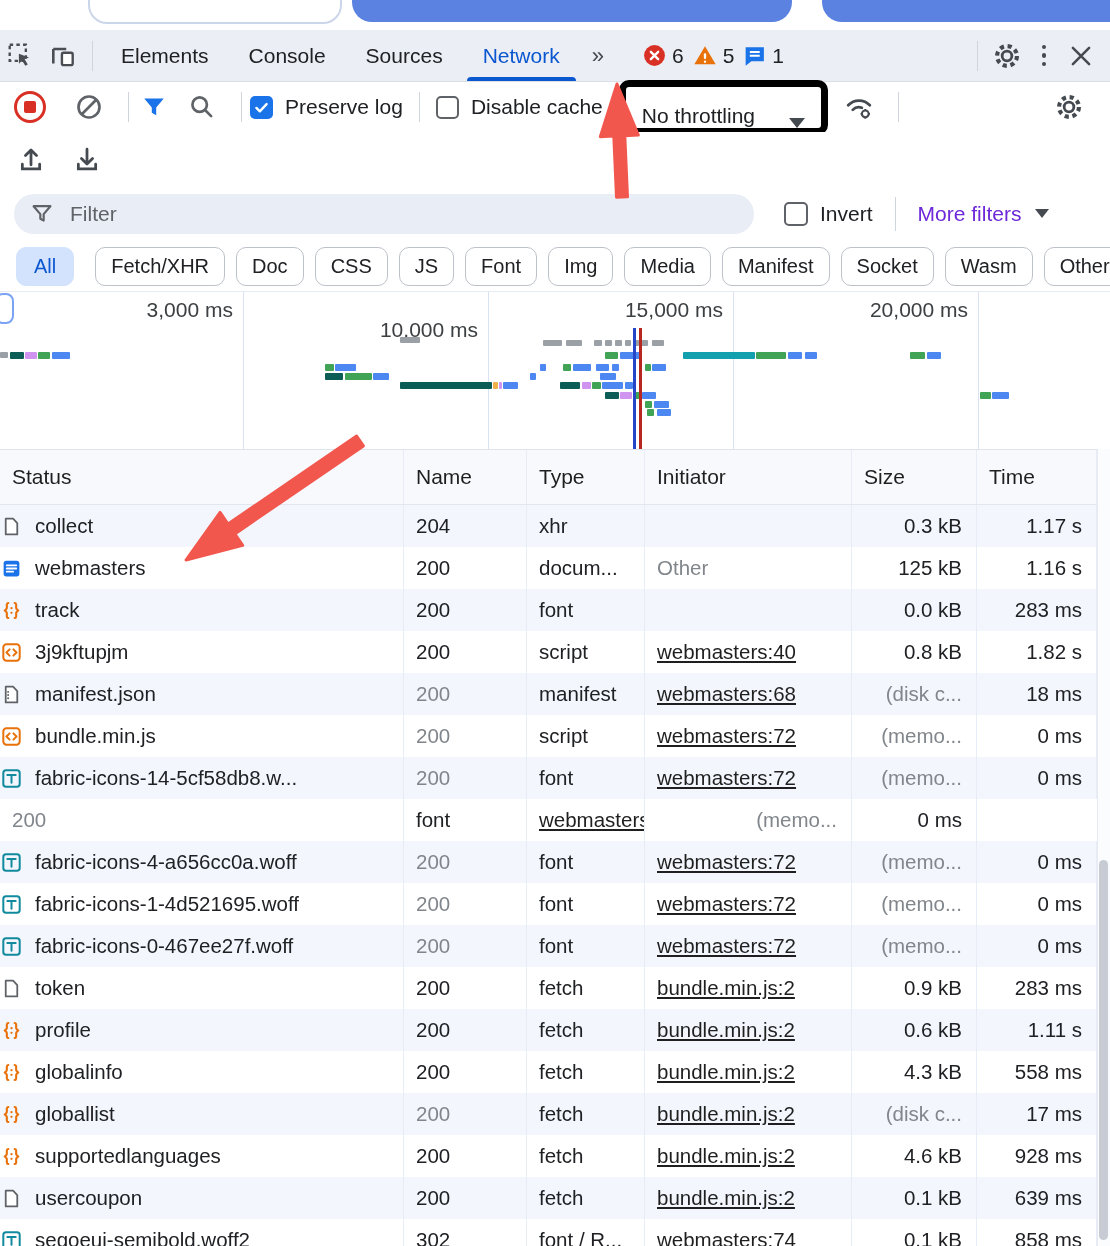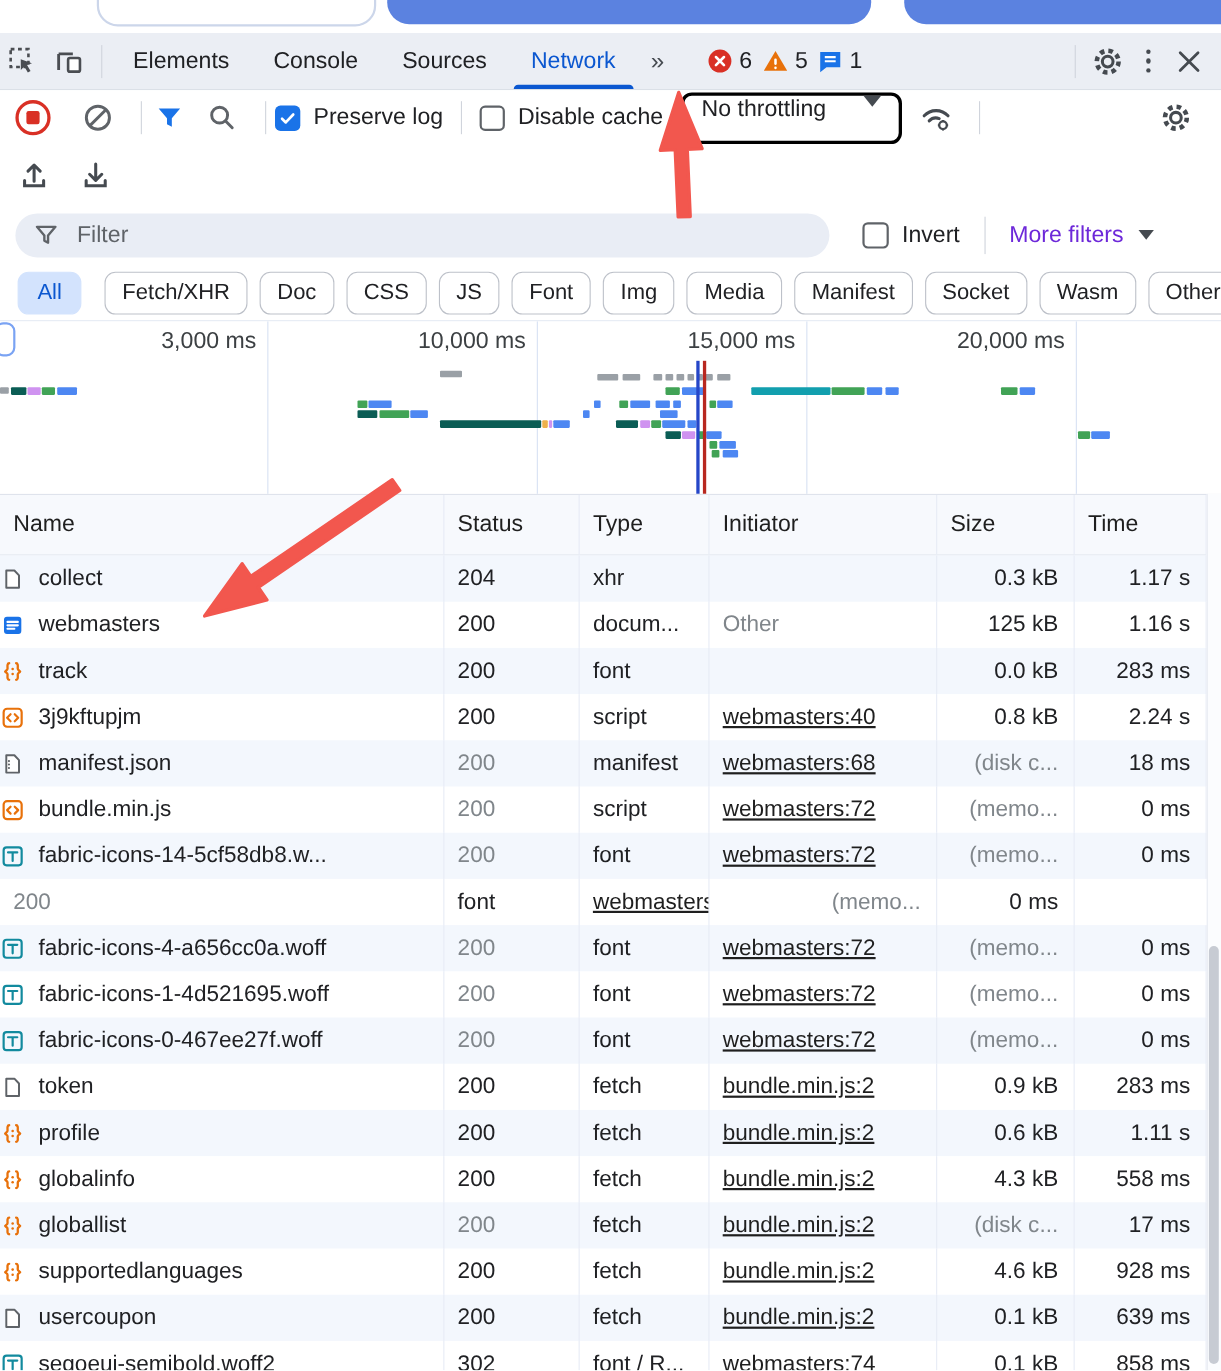--- a/index.html
+++ b/index.html
@@ -31,21 +31,21 @@
            display:flex;align-items:center;padding-left:14px;box-sizing:border-box;}
   .record{width:26px;height:26px;border:3.5px solid #d93025;border-radius:50%;
           display:flex;align-items:center;justify-content:center;margin-right:26px;}
   .record i{width:12px;height:12px;background:#d93025;border-radius:2px;}
   .tool{display:flex;align-items:center;justify-content:center;width:34px;height:34px;margin-right:14px;}
   .cb{width:23px;height:23px;border-radius:5px;box-sizing:border-box;flex:0 0 auto;
       display:flex;align-items:center;justify-content:center;}
   .cb.on{background:#1a73e8;}
   .cb.off{border:2.5px solid #5f6368;background:#fff;}
   .cb-label{font-size:21px;margin:0 0 0 12px;}
-  .select{height:41px;border:3px solid #000000;border-radius:10px;display:flex;align-items:flex-start;
+  .select{height:41px;border:7px solid #000000;border-radius:10px;display:flex;align-items:flex-end;
           padding:0 16px;font-size:21px;margin:0 14px 0 16px;background:#fff;}
   .caret{width:0;height:0;border-left:8px solid transparent;border-right:8px solid transparent;
          border-top:10px solid #454a50;margin-left:34px;}
   
   .har-row{position:absolute;left:0;top:132px;width:1110px;height:54px;display:flex;align-items:center;
            padding-left:14px;box-sizing:border-box;background:#fff;}
   
   .filter-row{position:absolute;left:0;top:186px;width:1110px;height:55px;display:flex;align-items:center;
               background:#fff;box-sizing:border-box;padding-left:14px;}
   .filter-pill{width:740px;height:40px;background:#e9edf5;border-radius:20px;display:flex;align-items:center;
@@ -270,21 +270,21 @@
       <div class="chip">Socket</div>
       <div class="chip">Wasm</div>
       <div class="chip">Other</div>
     </div>
 
   <div class="timeline" id="timeline">
     <div class="tl-handle"></div>
   <div class="gridline" style="left: 243px;"></div>
       <div class="tick-label" style="right: 877px;">3,000 ms</div>
       <div class="gridline" style="left: 488px;"></div>
-      <div class="tick-label" style="right: 632px;">10,000 ms</div>
+      <div class="tick-label" style="right: 632px; margin-top: 20px;">10,000 ms</div>
       <div class="gridline" style="left: 733px;"></div>
       <div class="tick-label" style="right: 387px;">15,000 ms</div>
       <div class="gridline" style="left: 978px;"></div>
       <div class="tick-label" style="right: 142px;">20,000 ms</div>
       <div class="wbar" style="left: 400px; top: 45px; width: 20px; height: 6px; background: rgb(154, 160, 166);"></div>
       <div class="wbar" style="left: 543px; top: 48px; width: 19px; height: 6px; background: rgb(154, 160, 166);"></div>
       <div class="wbar" style="left: 566px; top: 48px; width: 16px; height: 6px; background: rgb(154, 160, 166);"></div>
       <div class="wbar" style="left: 594px; top: 48px; width: 8px; height: 6px; background: rgb(154, 160, 166);"></div>
       <div class="wbar" style="left: 605px; top: 48px; width: 7px; height: 6px; background: rgb(154, 160, 166);"></div>
       <div class="wbar" style="left: 615px; top: 48px; width: 7px; height: 6px; background: rgb(154, 160, 166);"></div>
@@ -337,22 +337,22 @@
       <div class="wbar" style="left: 645px; top: 109px; width: 7px; background: rgb(65, 163, 86);"></div>
       <div class="wbar" style="left: 654px; top: 109px; width: 15px; background: rgb(77, 135, 242);"></div>
       <div class="wbar" style="left: 647px; top: 117px; width: 7px; background: rgb(65, 163, 86);"></div>
       <div class="wbar" style="left: 657px; top: 117px; width: 14px; background: rgb(77, 135, 242);"></div>
       <div class="marker" style="left: 633px; background: rgb(37, 70, 200);"></div>
       <div class="marker" style="left: 639px; background: rgb(184, 39, 31);"></div>
     </div>
 
   <div class="grid">
     <div class="gh" id="gridhead">
+        <div class="cell">Status</div>
         <div class="cell">Name</div>
-        <div class="cell">Status</div>
         <div class="cell">Type</div>
         <div class="cell">Initiator</div>
         <div class="cell">Size</div>
         <div class="cell">Time</div>
       </div>
     <div id="gridbody">
         <div class="gr striped">
     <div class="cell name-cell">
             <span class="ric">
               <svg viewBox="0 0 20 20">
@@ -416,21 +416,21 @@
               </svg>
             </span>
             <span class="nm">3j9kftupjm</span>
           </div>
     <div class="cell st">200</div>
     <div class="cell ty">script</div>
     <div class="cell in">
             <span class="iv init-link">webmasters:40</span>
           </div>
     <div class="cell num sz">0.8 kB</div>
-    <div class="cell num tm">2.24 s</div>
+    <div class="cell num tm">1.82 s</div>
   </div>
         <div class="gr striped">
     <div class="cell name-cell">
             <span class="ric">
               <svg viewBox="0 0 20 20">
                 <path d="M4.5 2.5h7l4 4.2V17.5h-11z" fill="#fff" stroke="#5f6368" stroke-width="1.7" stroke-linejoin="round"></path>
                 <circle cx="6.8" cy="7.5" r="0.95" fill="#5f6368"></circle>
                 <circle cx="6.8" cy="10.5" r="0.95" fill="#5f6368"></circle>
                 <circle cx="6.8" cy="13.5" r="0.95" fill="#5f6368"></circle>
               </svg>

